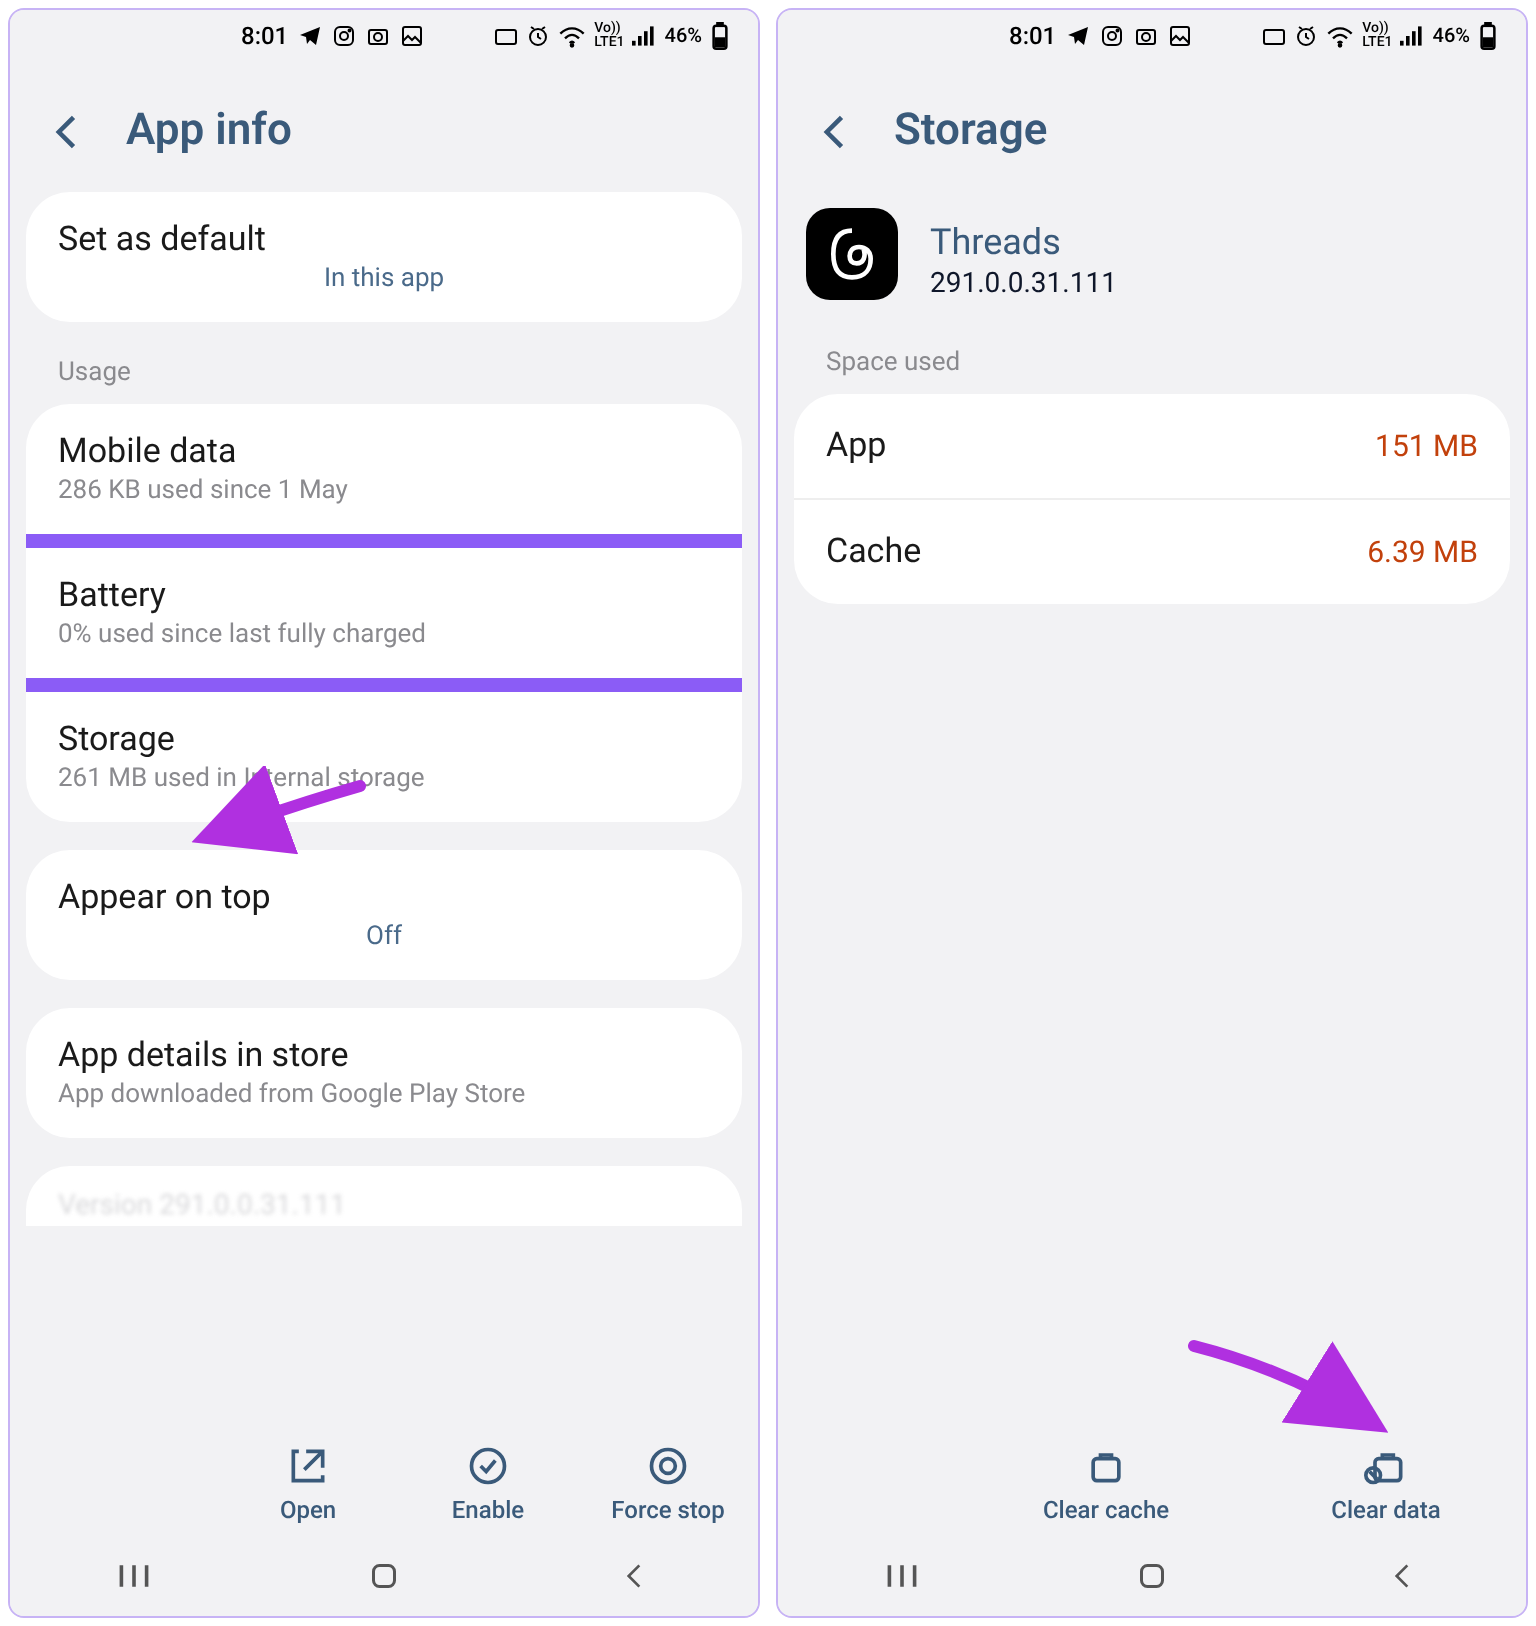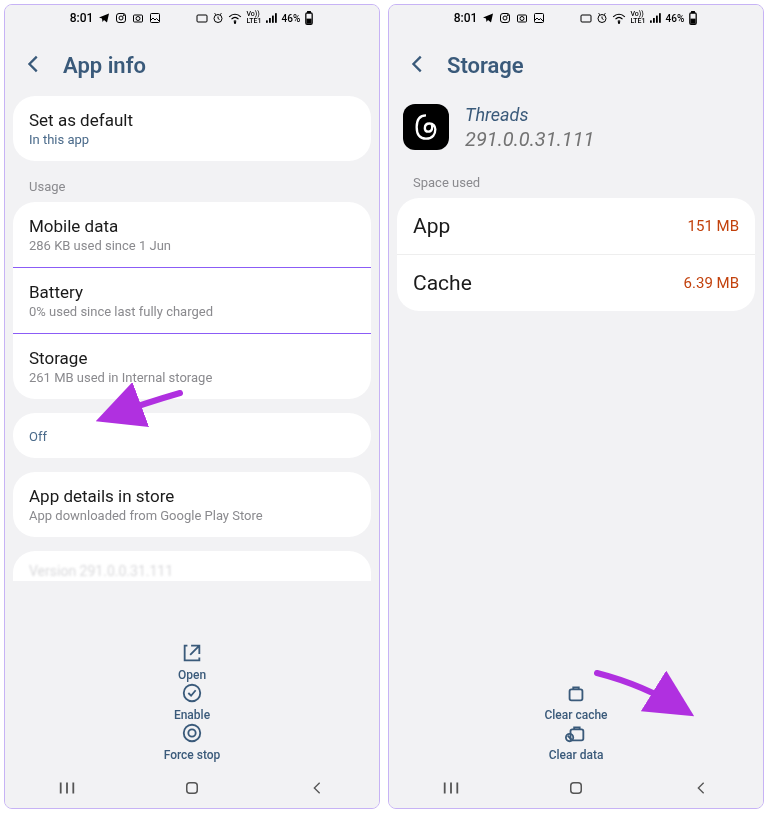--- a/index.html
+++ b/index.html
@@ -19,96 +19,94 @@
     background: #f2f2f4;
     display: flex;
     flex-direction: column;
     overflow: hidden;
     position: relative;
   }
   .status-bar {
     height: 26px;
     display: flex;
     align-items: center;
-    justify-content: center;
+    justify-content: flex-end;
     padding: 0 14px;
     font-size: 12px;
     font-weight: 500;
     color: #000;
     background: #f2f2f4;
   }
   .status-left { display: flex; align-items: center; gap: 5px; }
   .status-right { display: flex; align-items: center; gap: 4px; font-size: 10px; padding-left: 35px; }
   .header {
     display: flex;
-    align-items: flex-start;
+    align-items: center;
     gap: 18px;
     padding: 22px 18px 18px 18px;
   }
   .back-arrow { color: #3a5a7a; }
   .header-title {
     font-size: 22px;
     font-weight: 600;
     color: #3a5a7a;
   }
   .content { flex: 1; overflow: hidden; padding: 0 8px; }
   .card {
     background: #fff;
     border-radius: 22px;
     margin-bottom: 14px;
     overflow: hidden;
   }
   .row {
     padding: 14px 16px;
-    border-bottom: 1px solid #8b5cf6;
+    border-bottom: 7px solid #8b5cf6;
   }
   .row:last-child { border-bottom: none; }
   .row-title { font-size: 17px; color: #1a1a1a; }
   .row-sub { font-size: 13px; color: #8a8a8e; margin-top: 2px; }
-  .row-sub.blue { color: #4a6a8a; }
+  .row-sub.blue { color: #4a6a8a; text-align: center; }
   .section-label {
     font-size: 13px;
     color: #8a8a8e;
     padding: 4px 16px 8px 16px;
   }
   .row-kv {
     padding: 16px 16px;
     display: flex;
     justify-content: space-between;
     align-items: center;
     border-bottom: 1px solid #eee;
   }
   .row-kv:last-child { border-bottom: none; }
-  .kv-key { font-size: 21px; color: #1a1a1a; }
+  .kv-key { font-size: 17px; color: #1a1a1a; }
   .kv-val { font-size: 15px; color: #c2410c; }
   .app-header {
     display: flex;
-    align-items: flex-start;
+    align-items: flex-end;
     gap: 16px;
     padding: 8px 14px 20px 14px;
-    font-style: italic;
   }
   .app-icon {
     width: 46px; height: 46px;
     background: #000;
     border-radius: 12px;
     display: flex;
     align-items: center;
     justify-content: center;
     color: #fff;
   }
   .app-name { font-size: 18px; color: #3a5a7a; }
-  .app-version { font-size: 20px; color: #737373; margin-top: 2px; }
+  .app-version { font-size: 14px; color: #0f172a; margin-top: 2px; }
   .bottom-actions {
     display: flex;
-    justify-content: space-between;
+    justify-content: flex-end;
     align-items: center;
     padding: 10px 0 6px 0;
     background: #f2f2f4;
-    flex-direction: column;
   }
   .action-btn {
     display: flex;
     flex-direction: column;
     align-items: center;
     gap: 4px;
     color: #3a5a7a;
     font-size: 12px;
     font-weight: 500;
     min-width: 90px;
@@ -199,34 +197,35 @@
         <div class="row-title">Set as default</div>
         <div class="row-sub blue">In this app</div>
       </div>
     </div>
 
     <div class="section-label">Usage</div>
 
     <div class="card">
       <div class="row">
         <div class="row-title">Mobile data</div>
-        <div class="row-sub">286 KB used since 1 Jun</div>
+        <div class="row-sub">286 KB used since 1 May</div>
       </div>
       <div class="row">
         <div class="row-title">Battery</div>
         <div class="row-sub">0% used since last fully charged</div>
       </div>
       <div class="row" style="position:relative">
         <div class="row-title">Storage</div>
         <div class="row-sub">261 MB used in Internal storage</div>
       </div>
     </div>
 
     <div class="card">
       <div class="row">
+        <div class="row-title">Appear on top</div>
         <div class="row-sub blue">Off</div>
       </div>
     </div>
 
     <div class="card">
       <div class="row">
         <div class="row-title">App details in store</div>
         <div class="row-sub">App downloaded from Google Play Store</div>
       </div>
     </div>

